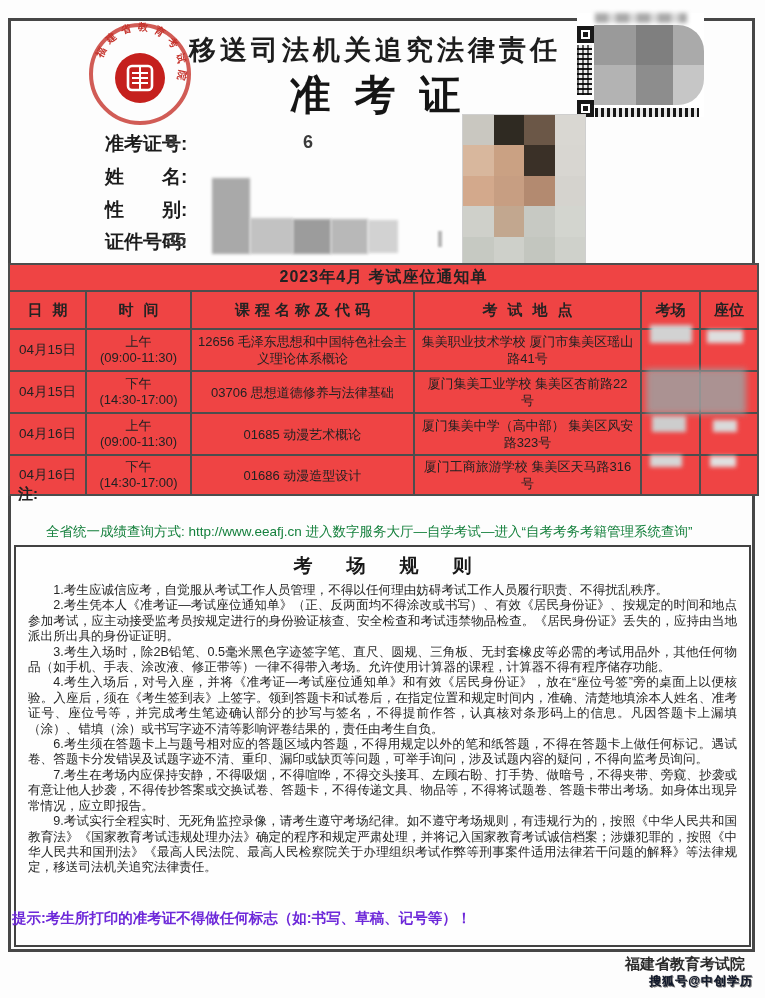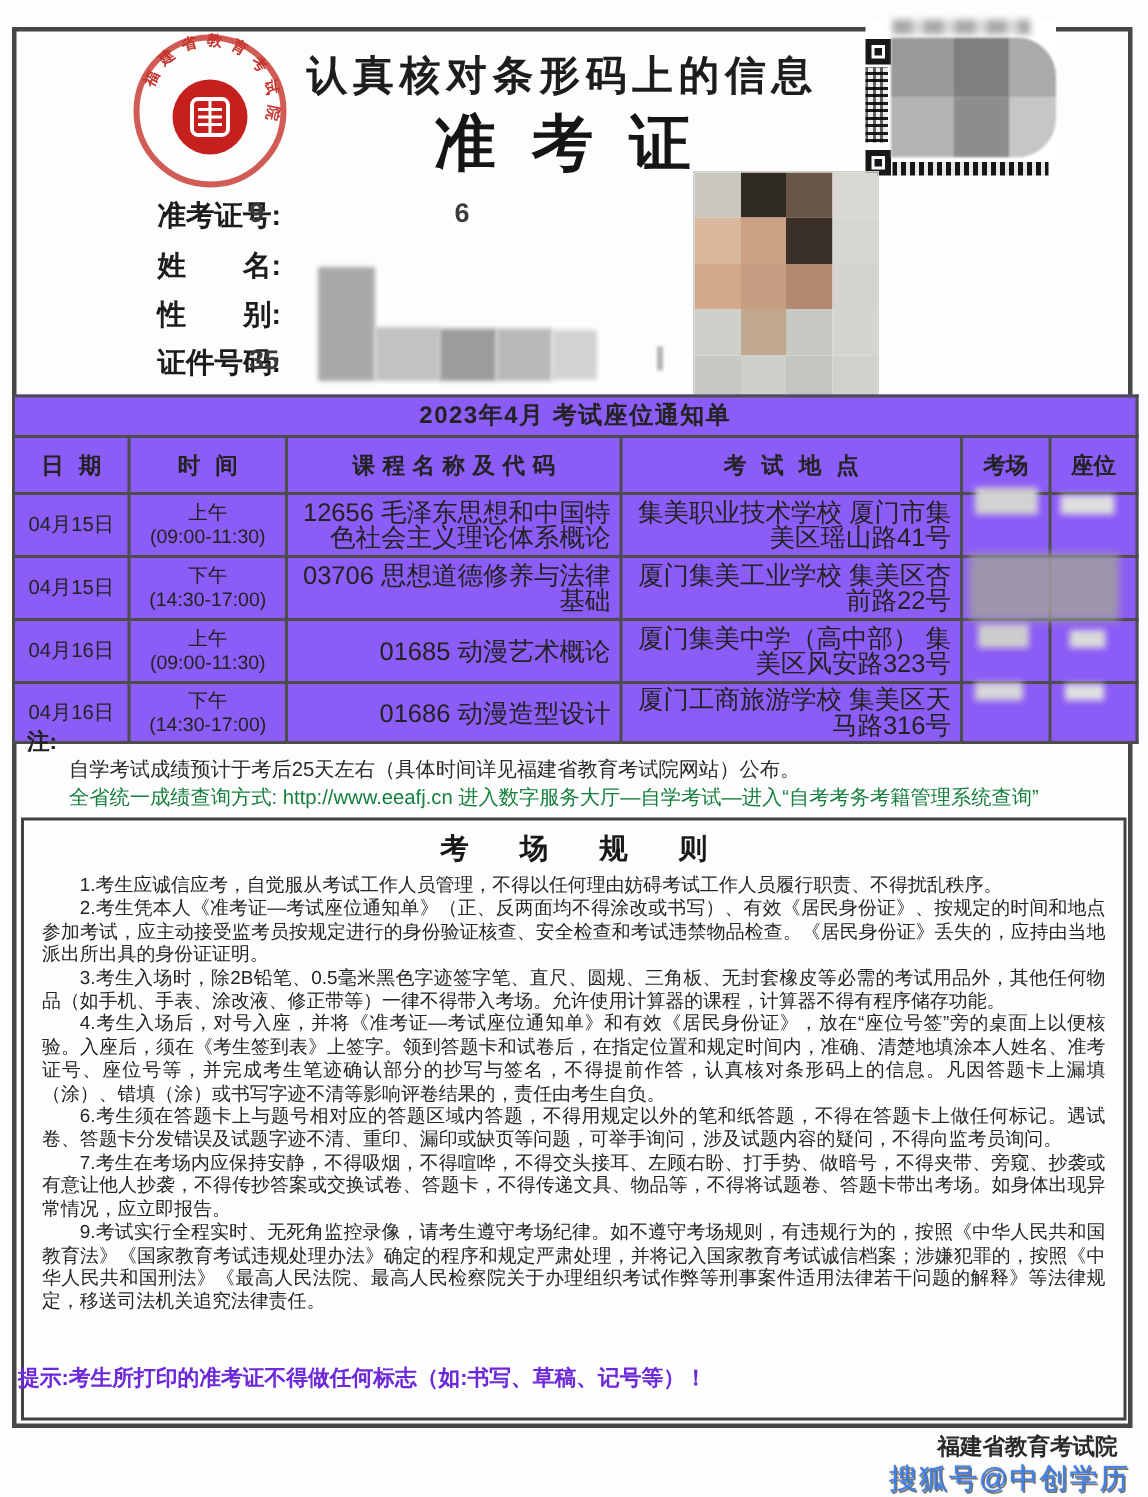--- a/index.html
+++ b/index.html
@@ -60,29 +60,29 @@
   .blurblock { position:absolute; filter:blur(1.5px); }
   .bbA { left:212px; top:178px; width:38px; height:76px; background:#a9a9a9; }
   .bbB { left:250px; top:218px; width:43px; height:36px; background:#c2c2c2; }
   .bbC { left:293px; top:219px; width:38px; height:35px; background:#9c9c9c; }
   .bbD { left:331px; top:219px; width:37px; height:35px; background:#b8b8b8; }
   .bbE { left:368px; top:220px; width:30px; height:33px; background:#d2d2d2; }
   .id-tail { left:438px; top:231px; width:4px; height:16px; background:#b5b5b5; position:absolute; filter:blur(1px); }
 
   
   table.exam { position:absolute; left:8px; top:263px; width:749px; border-collapse:collapse;
-    table-layout:fixed; background:#8b5cf6; }
+    table-layout:fixed; background:#ef4444; }
   table.exam th, table.exam td { border:2px solid #4d4d4d; padding:2px 6px; color:#222; }
   .t-title { font-size:16px; font-weight:700; text-align:center; height:27px; letter-spacing:1px; }
   .t-head th { font-size:15px; font-weight:700; text-align:center; height:38px; }
   .th-sp { letter-spacing:10px; text-indent:10px; }
   .th-sp2 { letter-spacing:5px; text-indent:5px; }
   td.c-date { text-align:center; font-size:13.5px; height:42px; }
   td.c-time { text-align:center; font-size:13px; line-height:16px; }
-  td.c-course, td.c-loc { font-size:17px; line-height:17px; text-align:right; }
+  td.c-course, td.c-loc { font-size:13px; line-height:17px; text-align:center; }
   td.c-room, td.c-seat { position:relative; }
 
   .cell-smudge { position:absolute; filter:blur(2px); }
   .sm1 { left:650px; top:325px; width:42px; height:18px; background:#d2d2d2; }
   .sm2 { left:707px; top:330px; width:36px; height:13px; background:#dedede; }
   .smband { left:646px; top:369px; width:100px; height:45px; background:#a0a0a0; opacity:.85; filter:blur(3px); }
   .sm3 { left:652px; top:416px; width:34px; height:16px; background:#cdcdcd; }
   .sm4 { left:713px; top:420px; width:24px; height:12px; background:#dadada; }
   .sm5 { left:650px; top:455px; width:32px; height:12px; background:#d6d6d6; }
   .sm6 { left:710px; top:456px; width:26px; height:11px; background:#e0e0e0; }
@@ -97,22 +97,22 @@
     border:2px solid #424242; background:#fefefe; overflow:hidden; }
   .rules-title { text-align:center; font-size:19px; font-weight:700; letter-spacing:34px;
     text-indent:34px; margin-top:6px; color:#181818; }
   .rules-body { padding:4px 12px 0 12px; }
   .rules-body p { font-size:12.6px; line-height:15.4px; text-align:justify;
     text-indent:2em; color:#252525; }
 
   
   .foot-tip { position:absolute; left:12px; top:909px; font-size:14.5px; font-weight:700; color:#6d28d9; }
   .foot-issuer { position:absolute; right:20px; top:955px; font-size:15px; font-weight:700; color:#2a2a2a; }
-  .foot-watermark { position:absolute; right:12px; top:973px; font-size:19px; font-weight:400;
-    color:#3b82f6; text-shadow:0 0 1px #5a5a5a, 1px 1px 0 #777; letter-spacing:1px; }
+  .foot-watermark { position:absolute; right:12px; top:973px; font-size:12px; font-weight:700;
+    color:#0f172a; text-shadow:0 0 1px #5a5a5a, 1px 1px 0 #777; letter-spacing:1px; }
 </style>
 </head>
 <body>
 
 <div id="doc">
 
   <div class="outer-frame"></div>
 
   <div class="seal">
     <svg viewBox="0 0 104 104" width="104" height="104">
@@ -123,21 +123,21 @@
       </text>
       <circle cx="52" cy="56" r="25" fill="#c5201d"></circle>
       <rect x="40" y="44" width="24" height="24" rx="4" fill="none" stroke="#ffffff" stroke-width="2.6"></rect>
       <line x1="44" y1="51" x2="60" y2="51" stroke="#ffffff" stroke-width="2"></line>
       <line x1="44" y1="56" x2="60" y2="56" stroke="#ffffff" stroke-width="2"></line>
       <line x1="44" y1="61" x2="60" y2="61" stroke="#ffffff" stroke-width="2"></line>
       <line x1="52" y1="44" x2="52" y2="68" stroke="#ffffff" stroke-width="2"></line>
     </svg>
   </div>
 
-  <div class="org-title">认真核对条形码上的信息</div>
+  <div class="org-title">移送司法机关追究法律责任</div>
   <div class="doc-title">准考证</div>
 
   <div class="qr">
     <div class="qr-smudge-top"></div>
     <div class="qr-finder qr-f-tl"></div>
     <div class="qr-finder qr-f-bl"></div>
     <div class="qr-noise-left"></div>
     <div class="qr-noise-bottom"></div>
     <div class="qr-mosaic">
       <div class="qm1"></div>
@@ -258,21 +258,20 @@
 
   <div class="cell-smudge sm1"></div>
   <div class="cell-smudge sm2"></div>
   <div class="cell-smudge smband"></div>
   <div class="cell-smudge sm3"></div>
   <div class="cell-smudge sm4"></div>
   <div class="cell-smudge sm5"></div>
   <div class="cell-smudge sm6"></div>
 
   <div class="note-label">注:</div>
-  <div class="note-line1">自学考试成绩预计于考后25天左右（具体时间详见福建省教育考试院网站）公布。</div>
   <div class="note-line2">全省统一成绩查询方式: http://www.eeafj.cn 进入数字服务大厅—自学考试—进入“自考考务考籍管理系统查询”</div>
 
   <div class="rules-box">
     <div class="rules-title">考场规则</div>
     <div class="rules-body">
       <p>1.考生应诚信应考，自觉服从考试工作人员管理，不得以任何理由妨碍考试工作人员履行职责、不得扰乱秩序。</p>
       <p>2.考生凭本人《准考证—考试座位通知单》（正、反两面均不得涂改或书写）、有效《居民身份证》、按规定的时间和地点参加考试，应主动接受监考员按规定进行的身份验证核查、安全检查和考试违禁物品检查。《居民身份证》丢失的，应持由当地派出所出具的身份证证明。</p>
       <p>3.考生入场时，除2B铅笔、0.5毫米黑色字迹签字笔、直尺、圆规、三角板、无封套橡皮等必需的考试用品外，其他任何物品（如手机、手表、涂改液、修正带等）一律不得带入考场。允许使用计算器的课程，计算器不得有程序储存功能。</p>
       <p>4.考生入场后，对号入座，并将《准考证—考试座位通知单》和有效《居民身份证》，放在“座位号签”旁的桌面上以便核验。入座后，须在《考生签到表》上签字。领到答题卡和试卷后，在指定位置和规定时间内，准确、清楚地填涂本人姓名、准考证号、座位号等，并完成考生笔迹确认部分的抄写与签名，不得提前作答，认真核对条形码上的信息。凡因答题卡上漏填（涂）、错填（涂）或书写字迹不清等影响评卷结果的，责任由考生自负。</p>
       <p>6.考生须在答题卡上与题号相对应的答题区域内答题，不得用规定以外的笔和纸答题，不得在答题卡上做任何标记。遇试卷、答题卡分发错误及试题字迹不清、重印、漏印或缺页等问题，可举手询问，涉及试题内容的疑问，不得向监考员询问。</p>

